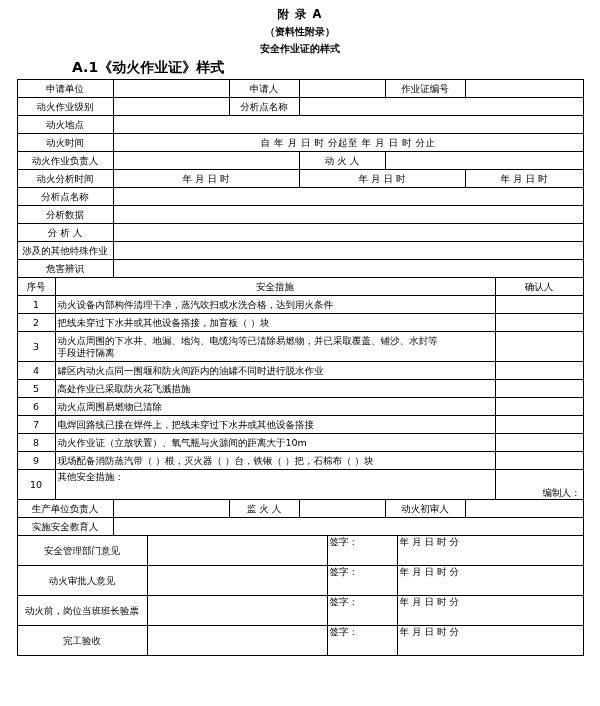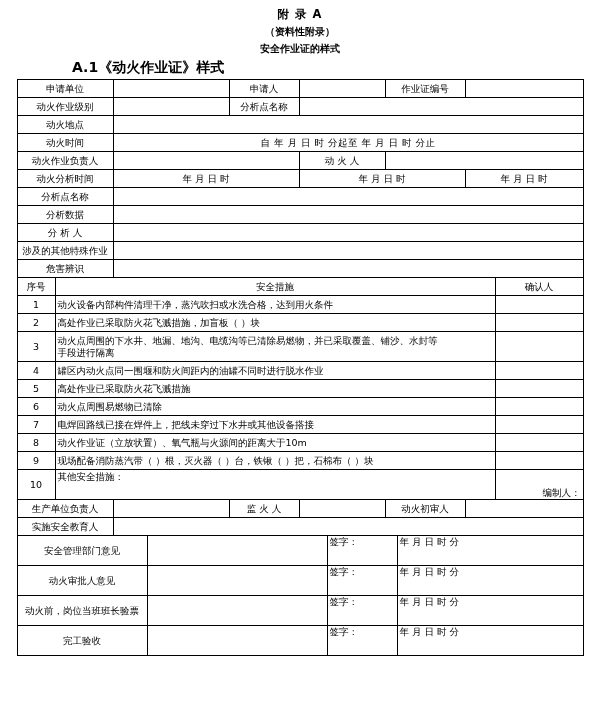--- a/index.html
+++ b/index.html
@@ -173,21 +173,21 @@
         <td class="ctr">安全措施</td>
         <td class="ctr">确认人</td>
       </tr>
       <tr>
         <td class="ctr">1</td>
         <td class="lft">动火设备内部构件清理干净，蒸汽吹扫或水洗合格，达到用火条件</td>
         <td class="lft"></td>
       </tr>
       <tr>
         <td class="ctr">2</td>
-        <td class="lft">高处作业已采取防火花飞溅措施，加盲板（    ）块</td>
+        <td class="lft">把线未穿过下水井或其他设备搭接，加盲板（    ）块</td>
         <td class="lft"></td>
       </tr>
       <tr class="tall">
         <td class="ctr">3</td>
         <td class="lft" style="white-space:pre-line">动火点周围的下水井、地漏、地沟、电缆沟等已清除易燃物，并已采取覆盖、铺沙、水封等
 手段进行隔离</td>
         <td class="lft"></td>
       </tr>
       <tr>
         <td class="ctr">4</td>

